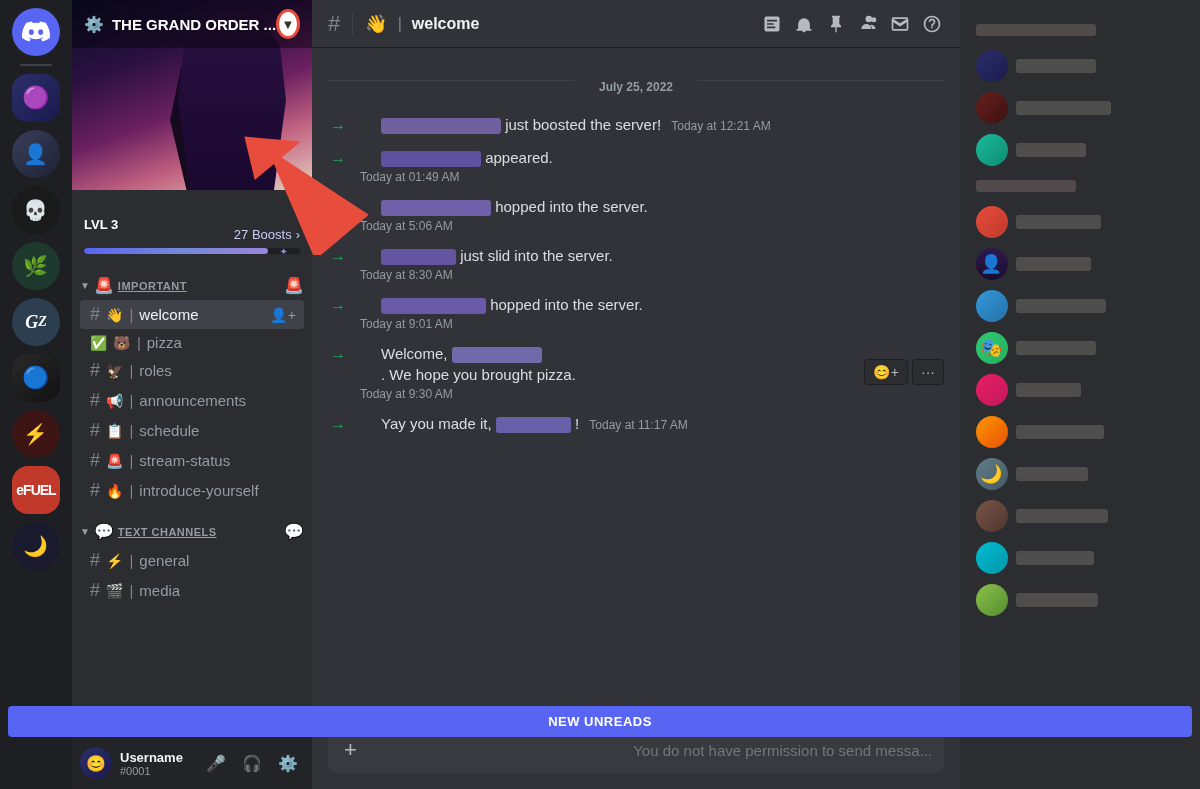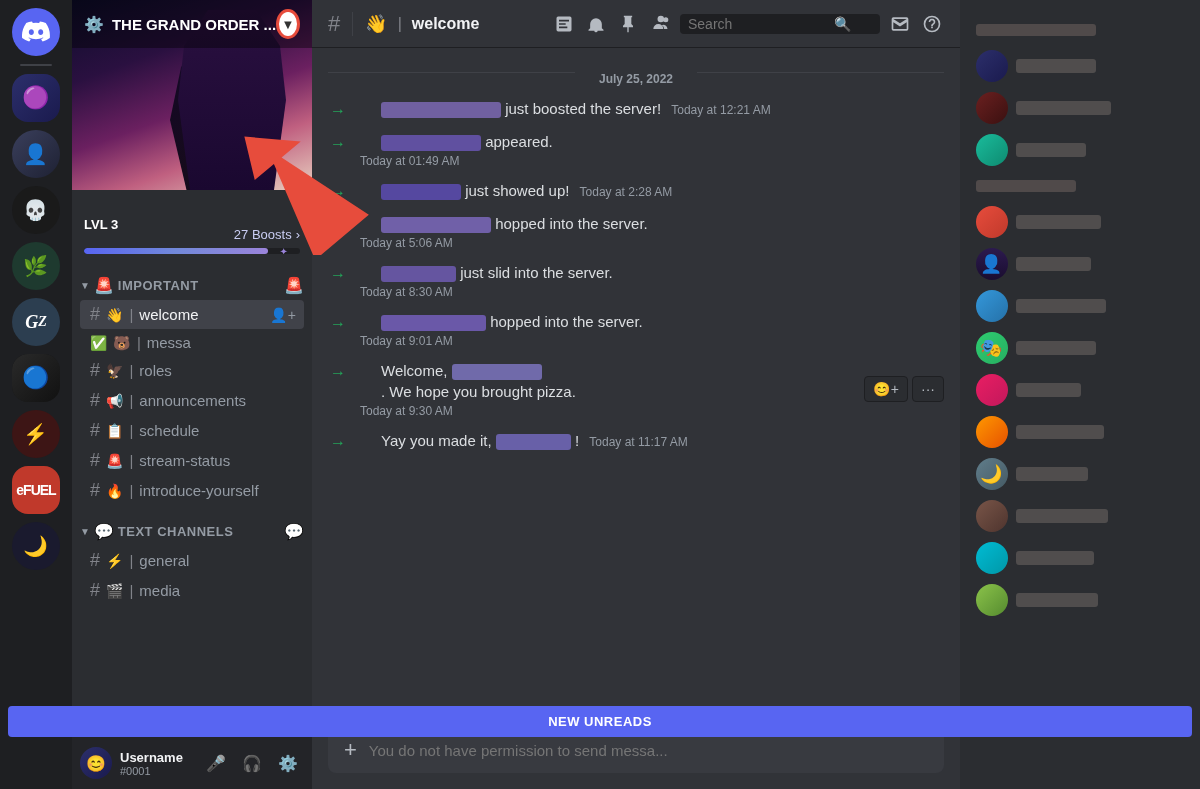--- a/index.html
+++ b/index.html
@@ -180,25 +180,26 @@
     .channel-category {
       padding: 16px 8px 4px 8px;
       display: flex;
       align-items: center;
       gap: 4px;
       cursor: pointer;
     }
     .category-arrow { color: #949ba4; font-size: 10px; }
     .category-label {
       color: #949ba4;
-      font-size: 13px;
+      font-size: 11px;
       font-weight: 700;
       text-transform: uppercase;
       letter-spacing: 0.5px;
       flex: 1;
+      text-decoration: underline;
     }
 
     .channel-item {
       display: flex;
       align-items: center;
       padding: 4px 8px 4px 10px;
       margin: 1px 8px;
       border-radius: 4px;
       cursor: pointer;
       color: #949ba4;
@@ -337,21 +338,21 @@
       display: flex;
       flex-direction: column;
       gap: 0;
     }
     .messages-area::-webkit-scrollbar { width: 8px; }
     .messages-area::-webkit-scrollbar-thumb { background: #1a1b1e; border-radius: 4px; }
 
     .date-divider {
       display: flex;
       align-items: flex-start;
-      margin: 8px 0;
+      margin: 16px 0;
       gap: 24px;
     }
     .date-line { flex: 1; height: 1px; background: #3f4147; }
     .date-text { color: #949ba4; font-size: 12px; font-weight: 600; }
 
     .system-message {
       display: flex;
       align-items: flex-start;
       gap: 12px;
       padding: 4px 0;
@@ -404,20 +405,21 @@
       padding: 10px 4px;
     }
     .msg-input {
       flex: 1;
       background: none;
       border: none;
       outline: none;
       color: #949ba4;
       font-size: 15px;
       padding: 12px 0;
+      text-align: right;
     }
 
     
     .members-sidebar {
       width: 240px;
       min-width: 240px;
       background: #2b2d31;
       overflow-y: auto;
       padding: 16px 8px;
     }
@@ -589,21 +591,21 @@
         <span class="channel-emoji">👋</span>
         <span style="color:#81838a;">|</span>
         <span class="channel-name">welcome</span>
         <span class="channel-icon-right">👤+</span>
       </div>
 
       <div class="channel-item">
         <span class="channel-hash" style="font-size:14px;">✅</span>
         <span class="channel-emoji">🐻</span>
         <span style="color:#81838a;">|</span>
-        <span class="channel-name">messa</span>
+        <span class="channel-name">pizza</span>
       </div>
 
       <div class="channel-item">
         <span class="channel-hash">#</span>
         <span class="channel-emoji">🦅</span>
         <span style="color:#81838a;">|</span>
         <span class="channel-name">roles</span>
       </div>
 
       <div class="channel-item">
@@ -696,24 +698,20 @@
       <div class="header-icon-btn">
         <svg width="20" height="20" viewBox="0 0 24 24" fill="currentColor" style="color:#b5bac1">
             <path d="M16 12V4h1V2H7v2h1v8l-2 2v2h5.2v6h1.6v-6H18v-2l-2-2z"></path>
           </svg>
       </div>
       <div class="header-icon-btn">
         <svg width="20" height="20" viewBox="0 0 24 24" fill="currentColor" style="color:#b5bac1">
             <path d="M13 10a4 4 0 100-8 4 4 0 000 8zm-9 8a6 6 0 0112 0H4zm15-8a3 3 0 100-6 3 3 0 000 6zm2 8h-4a5 5 0 00-2.9-4.54A5 5 0 0121 18z"></path>
           </svg>
       </div>
-      <div class="search-bar">
-        <input type="text" class="search-input" placeholder="Search" style="">
-        <span class="search-icon">🔍</span>
-      </div>
       <div class="header-icon-btn">
         <svg width="20" height="20" viewBox="0 0 24 24" fill="currentColor" style="color:#b5bac1">
             <path d="M20 4H4a2 2 0 00-2 2v12a2 2 0 002 2h16a2 2 0 002-2V6a2 2 0 00-2-2zm0 14H4v-8l8 5 8-5v8zm-8-7L4 6h16l-8 5z"></path>
           </svg>
       </div>
       <div class="header-icon-btn">
         <svg width="20" height="20" viewBox="0 0 24 24" fill="currentColor" style="color:#b5bac1">
             <path d="M12 2a10 10 0 100 20A10 10 0 0012 2zm0 18a8 8 0 110-16 8 8 0 010 16zm-1-5h2v2h-2v-2zm1.07-9.75C9.9 5.25 8 7.18 8 9.5h2c0-1.1.9-2 2-2s2 .9 2 2c0 2-3 1.75-3 5h2c0-2.25 3-2.5 3-5 0-2.21-1.79-4-4-4z"></path>
           </svg>
       </div>
@@ -741,30 +739,20 @@
         <span class="sys-arrow">→</span>
         <div class="sys-content">
           <span class="sys-text">
             <span class="blur-block" style="width:100px;height:16px;background:#6050a0;">&nbsp;&nbsp;&nbsp;&nbsp;&nbsp;&nbsp;&nbsp;&nbsp;&nbsp;&nbsp;&nbsp;&nbsp;&nbsp;</span>
             <span> appeared.</span>
           </span>
           <div class="sys-timestamp">Today at 01:49 AM</div>
         </div>
       </div>
 
-      <div class="system-message">
-        <span class="sys-arrow">→</span>
-        <div class="sys-content">
-          <span class="sys-text">
-            <span class="blur-block" style="width:80px;height:16px;background:#5548a0;">&nbsp;&nbsp;&nbsp;&nbsp;&nbsp;&nbsp;&nbsp;&nbsp;&nbsp;&nbsp;&nbsp;</span>
-            <span> just showed up!</span>
-            <span class="sys-inline-time">Today at 2:28 AM</span>
-          </span>
-        </div>
-      </div>
 
 
       <div class="system-message">
         <span class="sys-arrow">→</span>
         <div class="sys-content">
           <span class="sys-text">
             <span class="blur-block" style="width:110px;height:16px;background:#7060a8;">&nbsp;&nbsp;&nbsp;&nbsp;&nbsp;&nbsp;&nbsp;&nbsp;&nbsp;&nbsp;&nbsp;&nbsp;&nbsp;&nbsp;&nbsp;</span>
             <span> hopped into the server.</span>
           </span>
           <div class="sys-timestamp">Today at 5:06 AM</div>

